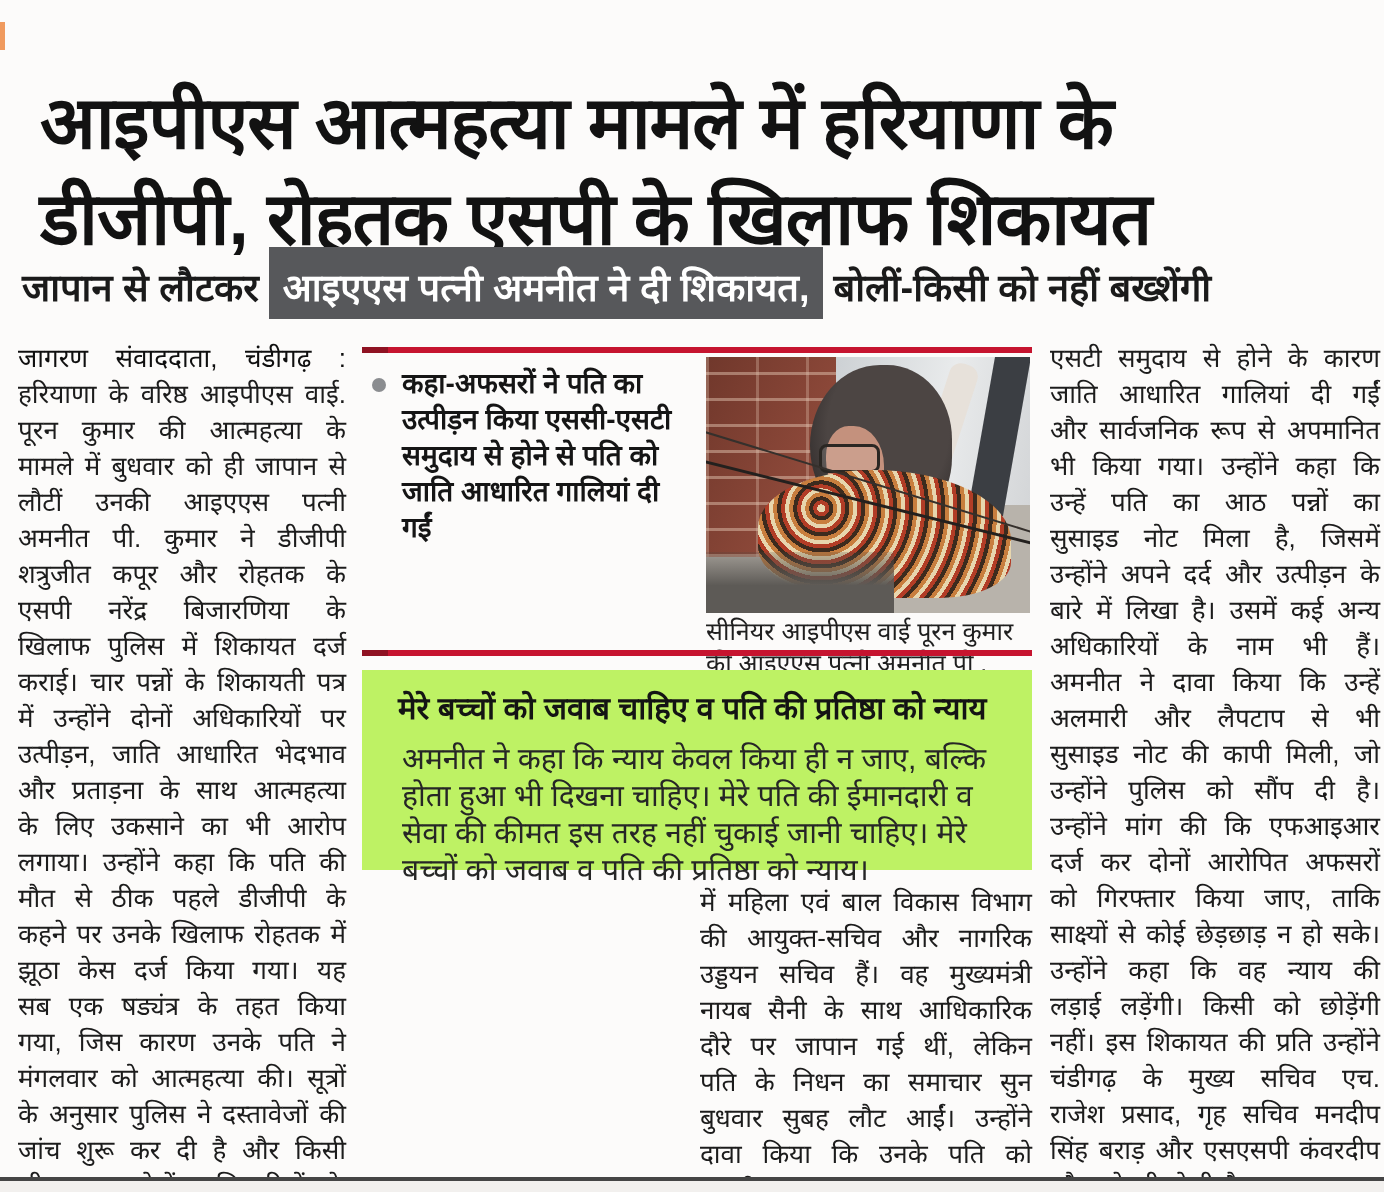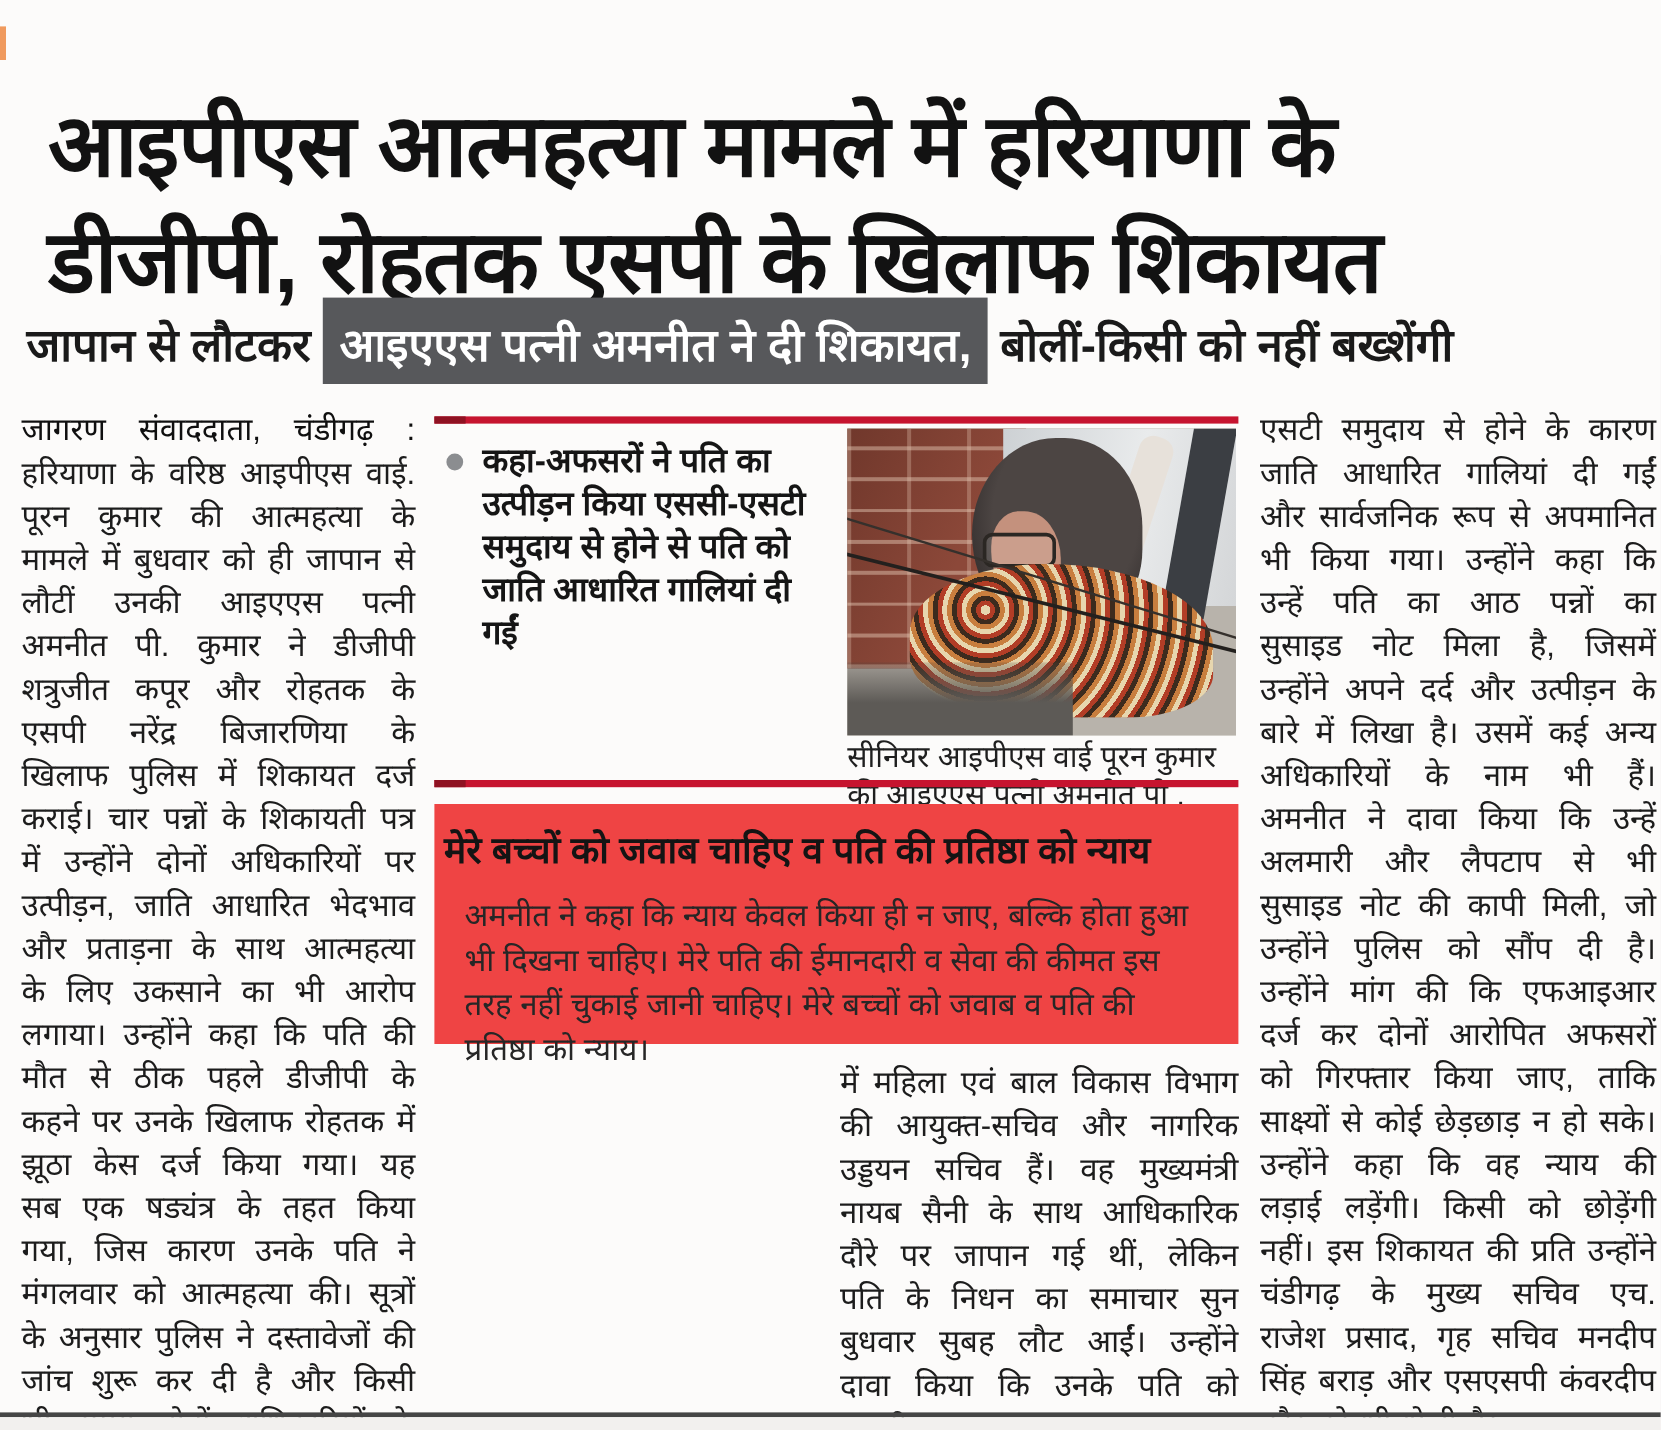--- a/index.html
+++ b/index.html
@@ -60,23 +60,23 @@
   .ph-dark{left:0;bottom:0;width:58%;height:24%;
     background:linear-gradient(180deg, rgba(70,66,62,.2), #5d5a56 55%);}
   .ph-cable{left:-10%;top:58%;width:130%;height:3px;background:#23201e;transform:rotate(14deg);}
   .ph-cable2{left:-6%;top:50%;width:120%;height:2px;background:#35302c;transform:rotate(17deg);}
 
   .caption{position:absolute;left:706px;top:615px;width:326px;
     font-size:25px;line-height:32px;color:#1f1f1f;}
 
   
   .quotebox{position:absolute;left:362px;top:670px;width:670px;height:200px;
-    background:#ef4444;box-sizing:border-box;padding:16px 8px;}
+    background:#bef264;box-sizing:border-box;padding:16px 36px;}
   .quote-title{font-size:31px;font-weight:700;color:#141414;margin:0 0 12px 0;}
-  .quote-body{font-size:26px;line-height:37px;color:#262626;margin:17px;}
+  .quote-body{font-size:30px;line-height:37px;color:#262626;margin:4px;}
 
   
   .bottom-rule{position:absolute;left:0;top:1177px;width:1384px;height:4px;background:#454545;}
   .bottom-strip{position:absolute;left:0;top:1181px;width:1384px;height:11px;background:#f2f0ee;}
   .edge-mark{position:absolute;left:0;top:22px;width:5px;height:28px;background:#f09a5e;}
 </style>
 </head>
 <body>
 
 <div class="page">

